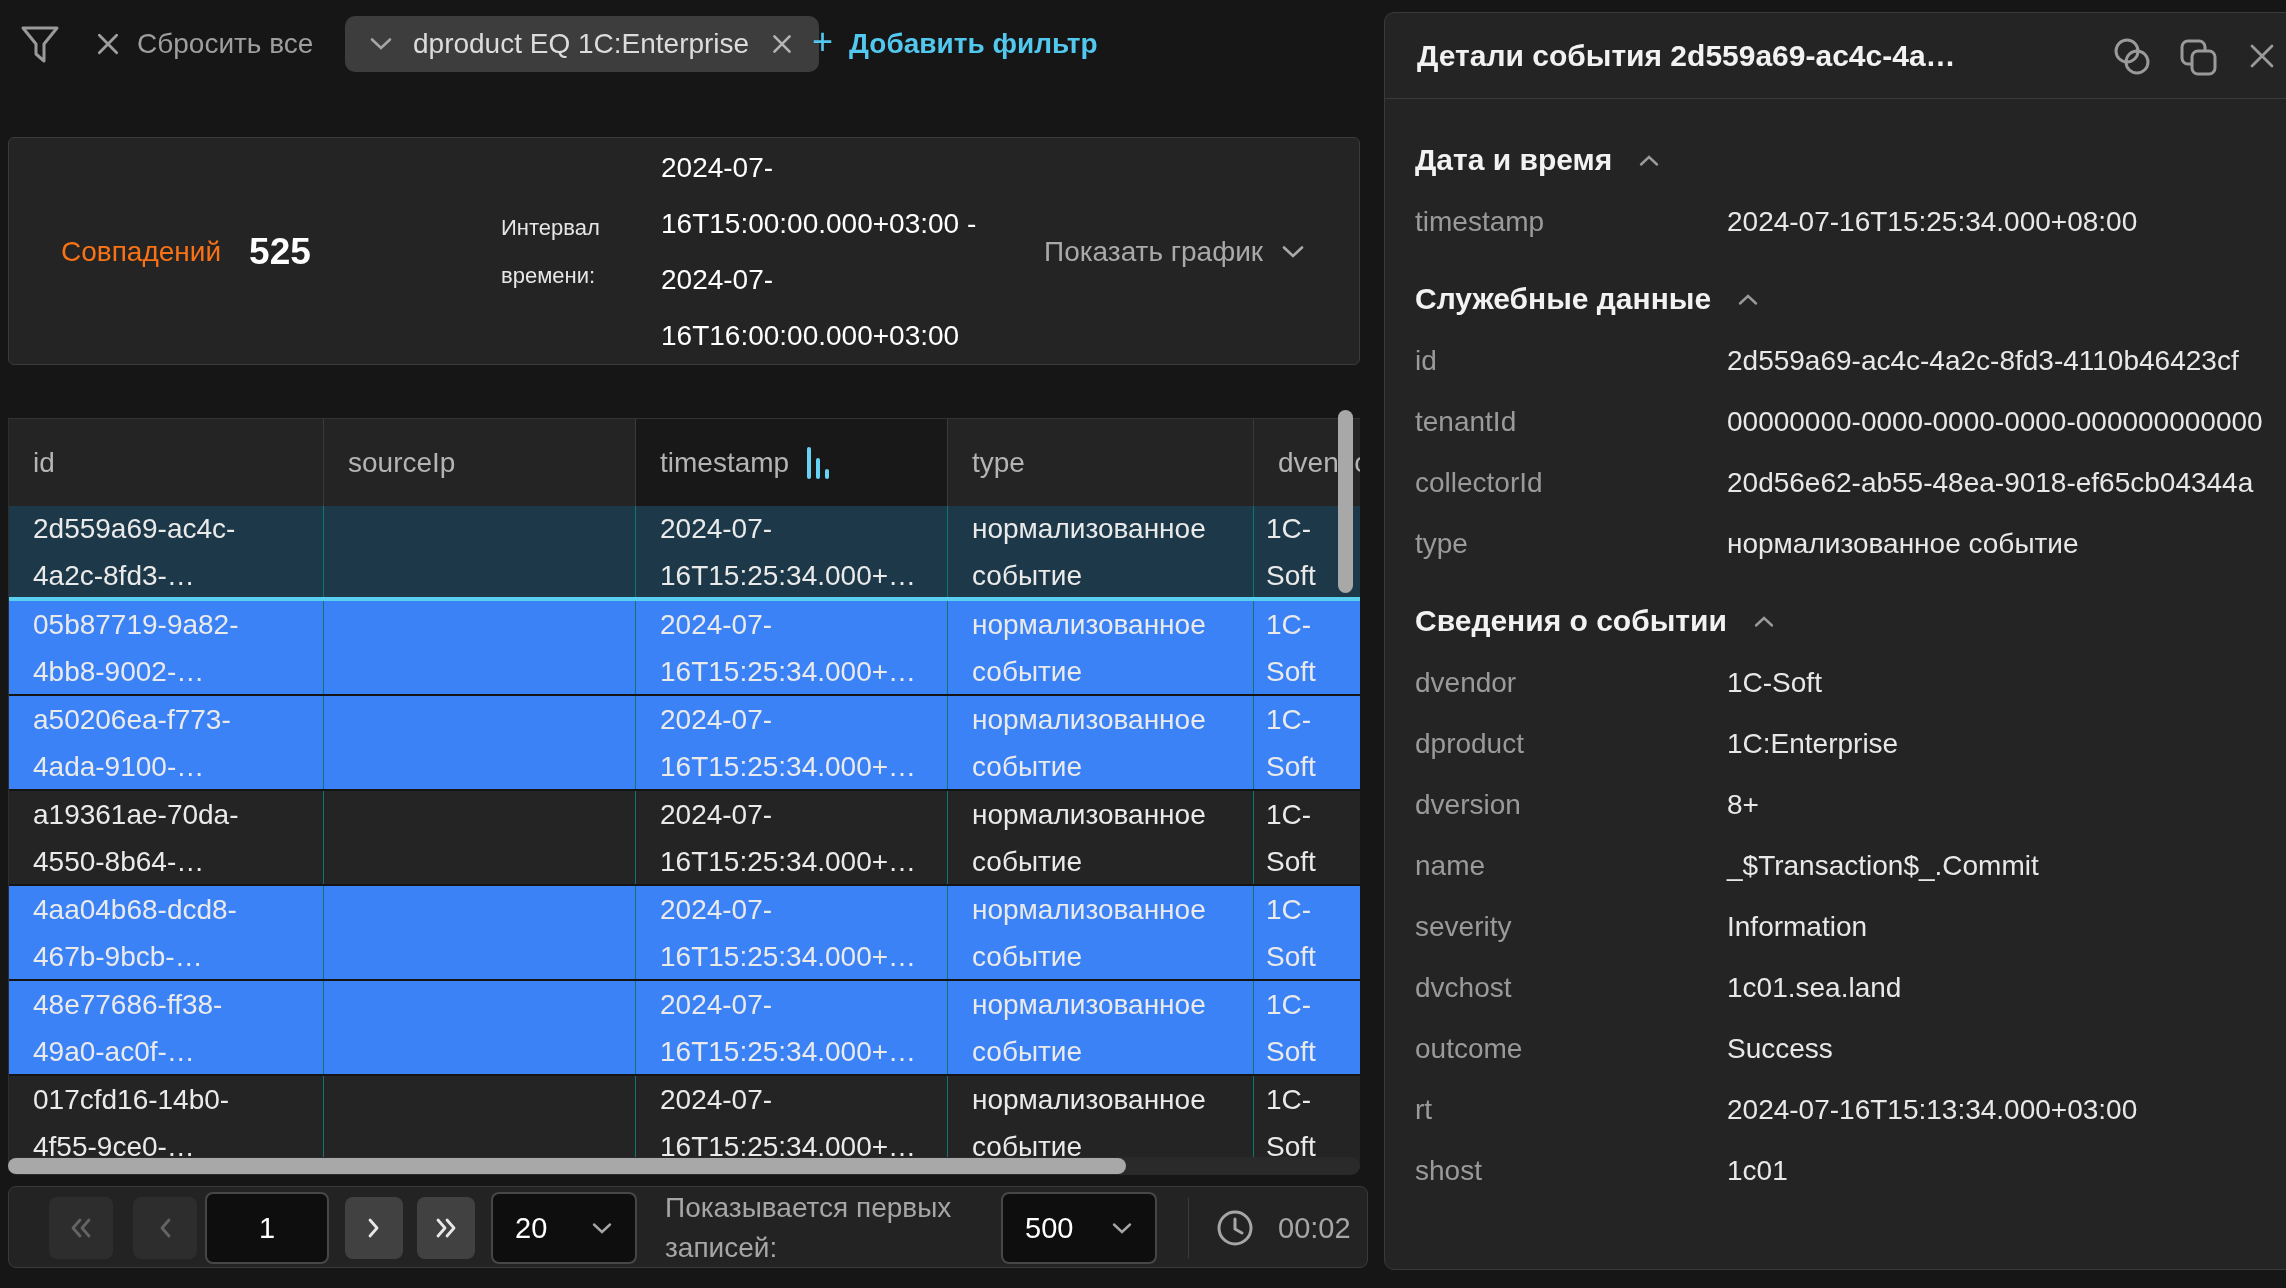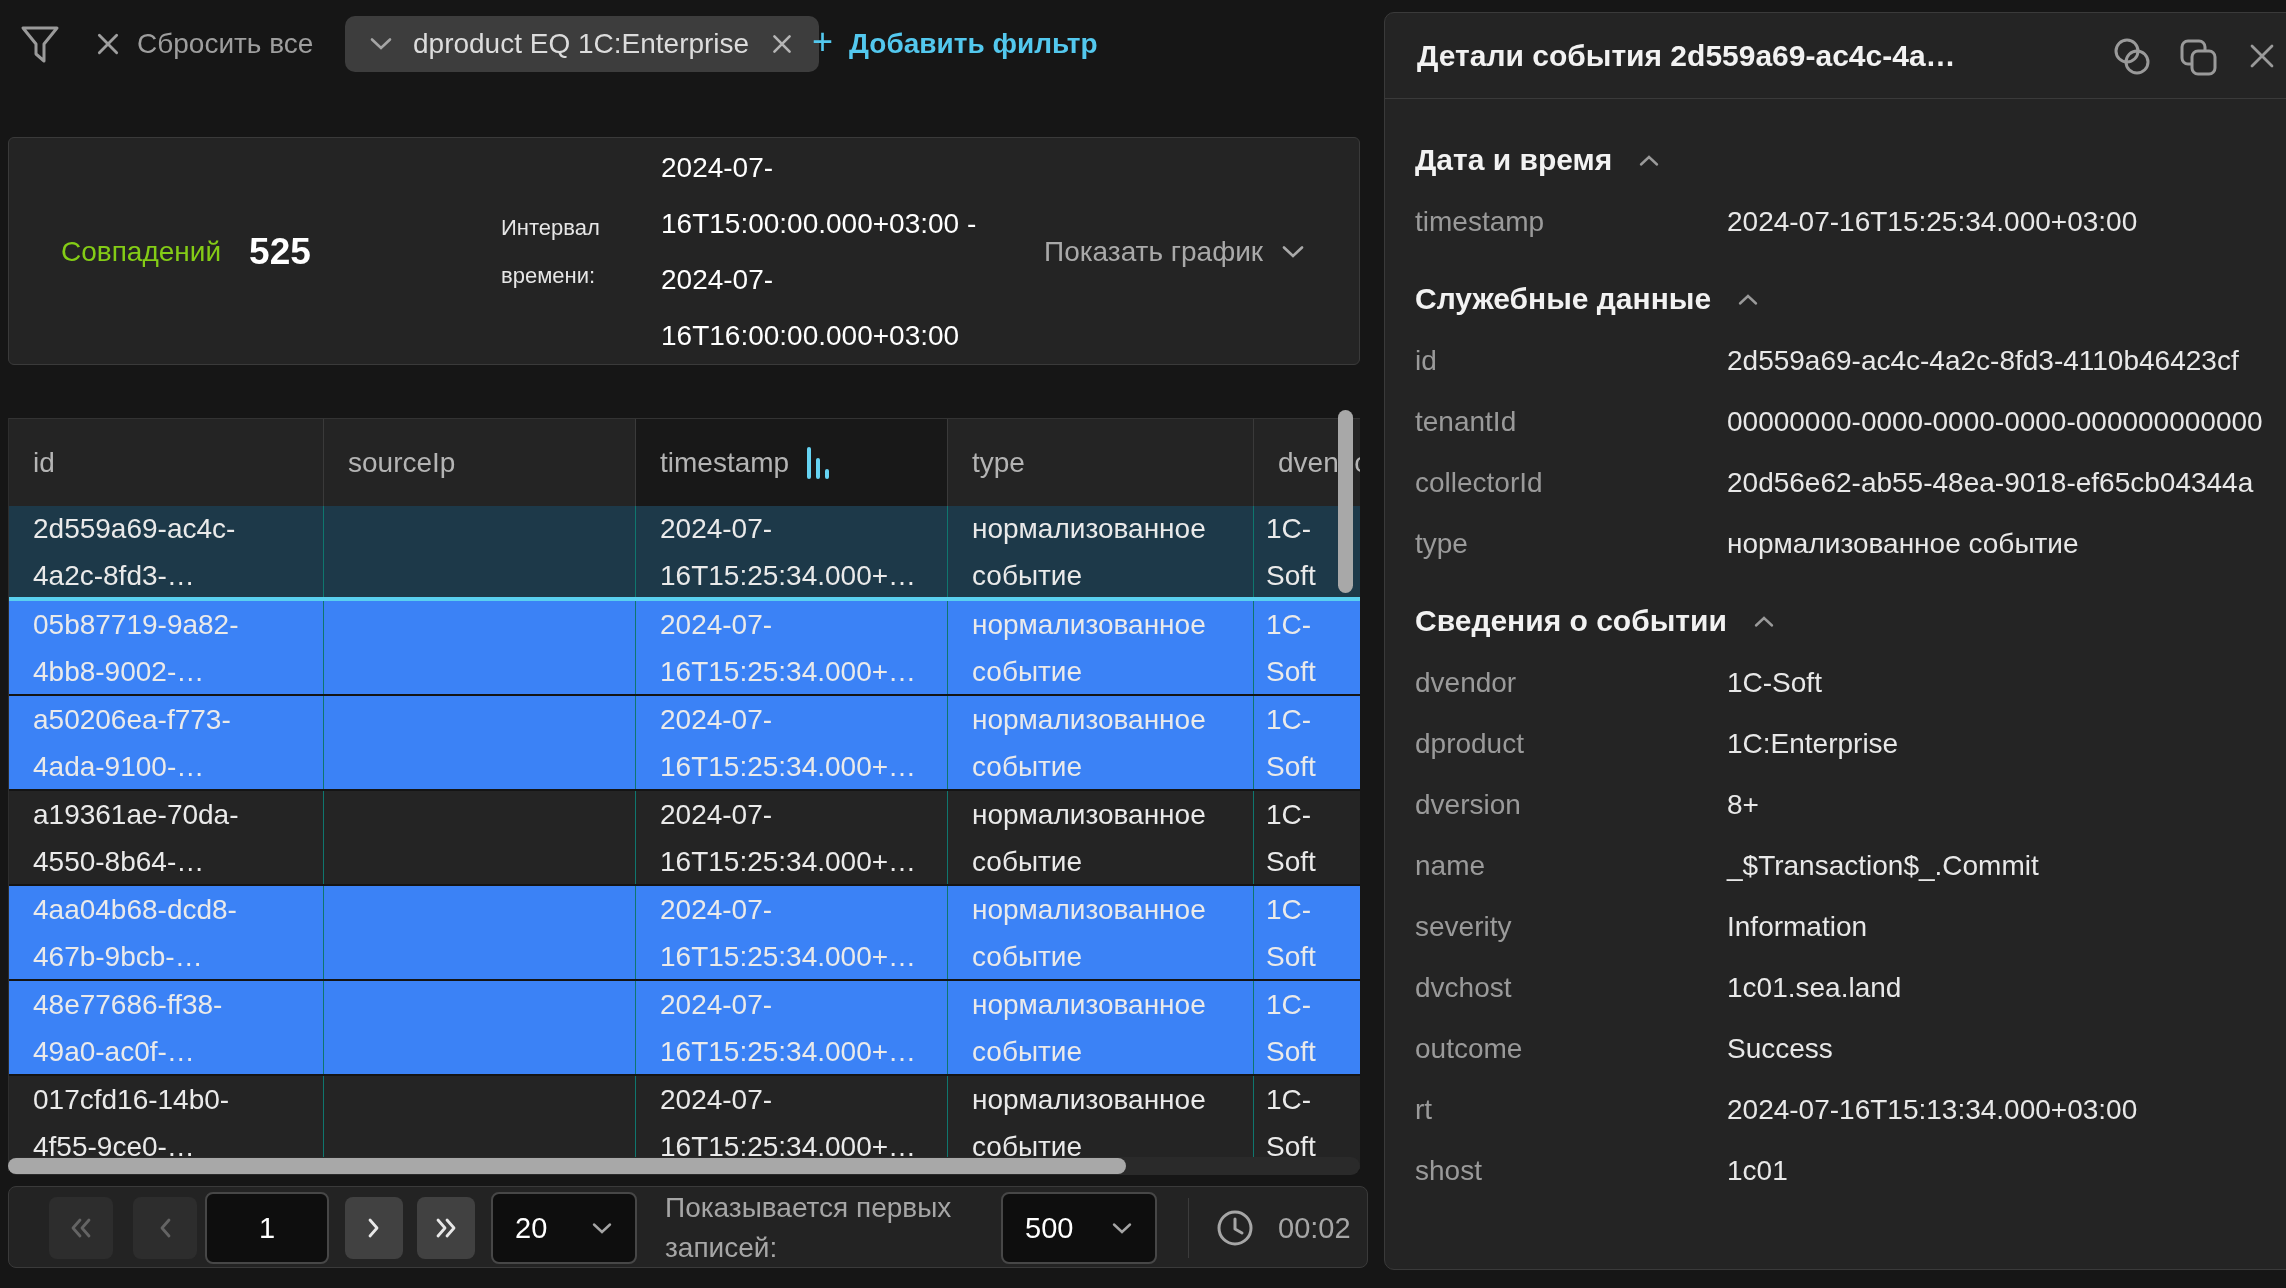--- a/index.html
+++ b/index.html
@@ -18,21 +18,21 @@
   #chip .lbl { color:#dcdcdc; font-size:28px; }
   #chip .x { color:#b5b5b5; display:flex; }
   #add-filter { left:812px; top:0; height:88px; display:flex; align-items:center; gap:16px;
                 color:#53c8ee; font-size:28px; font-weight:600; cursor:pointer; }
   #add-filter .plus { font-size:36px; font-weight:400; line-height:1; margin-top:-4px; }
 
   
   #summary { left:8px; top:137px; width:1352px; height:228px; background:#242424;
              border:1px solid #3a3a3a; border-radius:6px; }
   #matches { left:52px; top:0; height:228px; display:flex; align-items:center; gap:28px; }
-  #matches .ml { font-size:28px; color:#84cc16; }
+  #matches .ml { font-size:28px; color:#f97316; }
   #matches .mc { font-size:37px; font-weight:700; color:#ffffff; }
   #interval-label { left:492px; top:0; height:228px; width:160px; display:flex; align-items:center;
                     font-size:22px; color:#e6e6e6; line-height:48px; }
   #interval-value { left:652px; top:0; height:228px; width:340px; display:flex; align-items:center;
                     font-size:28px; color:#ffffff; line-height:56px; overflow-wrap:break-word; word-break:normal; }
   #interval-value span { width:340px; }
   #show-chart { left:1035px; top:0; height:228px; display:flex; align-items:center; gap:18px;
                 color:#a9a9a9; font-size:28px; cursor:pointer; }
 
   
@@ -389,21 +389,21 @@
     <div class="dheading">
       <span>Дата и время</span>
       <span class="chev">
         <svg width="22" height="13" viewBox="0 0 22 13">
             <path d="M3 10.5 L11 3 L19 10.5" fill="none" stroke="currentColor" stroke-width="2.4" stroke-linecap="round"></path>
           </svg>
       </span>
     </div>
     <div class="drow">
       <span class="k">timestamp</span>
-      <span class="v">2024-07-16T15:25:34.000+03:00</span>
+      <span class="v">2024-07-16T15:25:34.000+08:00</span>
     </div>
 
     <div class="dheading">
       <span>Служебные данные</span>
       <span class="chev">
         <svg width="22" height="13" viewBox="0 0 22 13">
             <path d="M3 10.5 L11 3 L19 10.5" fill="none" stroke="currentColor" stroke-width="2.4" stroke-linecap="round"></path>
           </svg>
       </span>
     </div>

